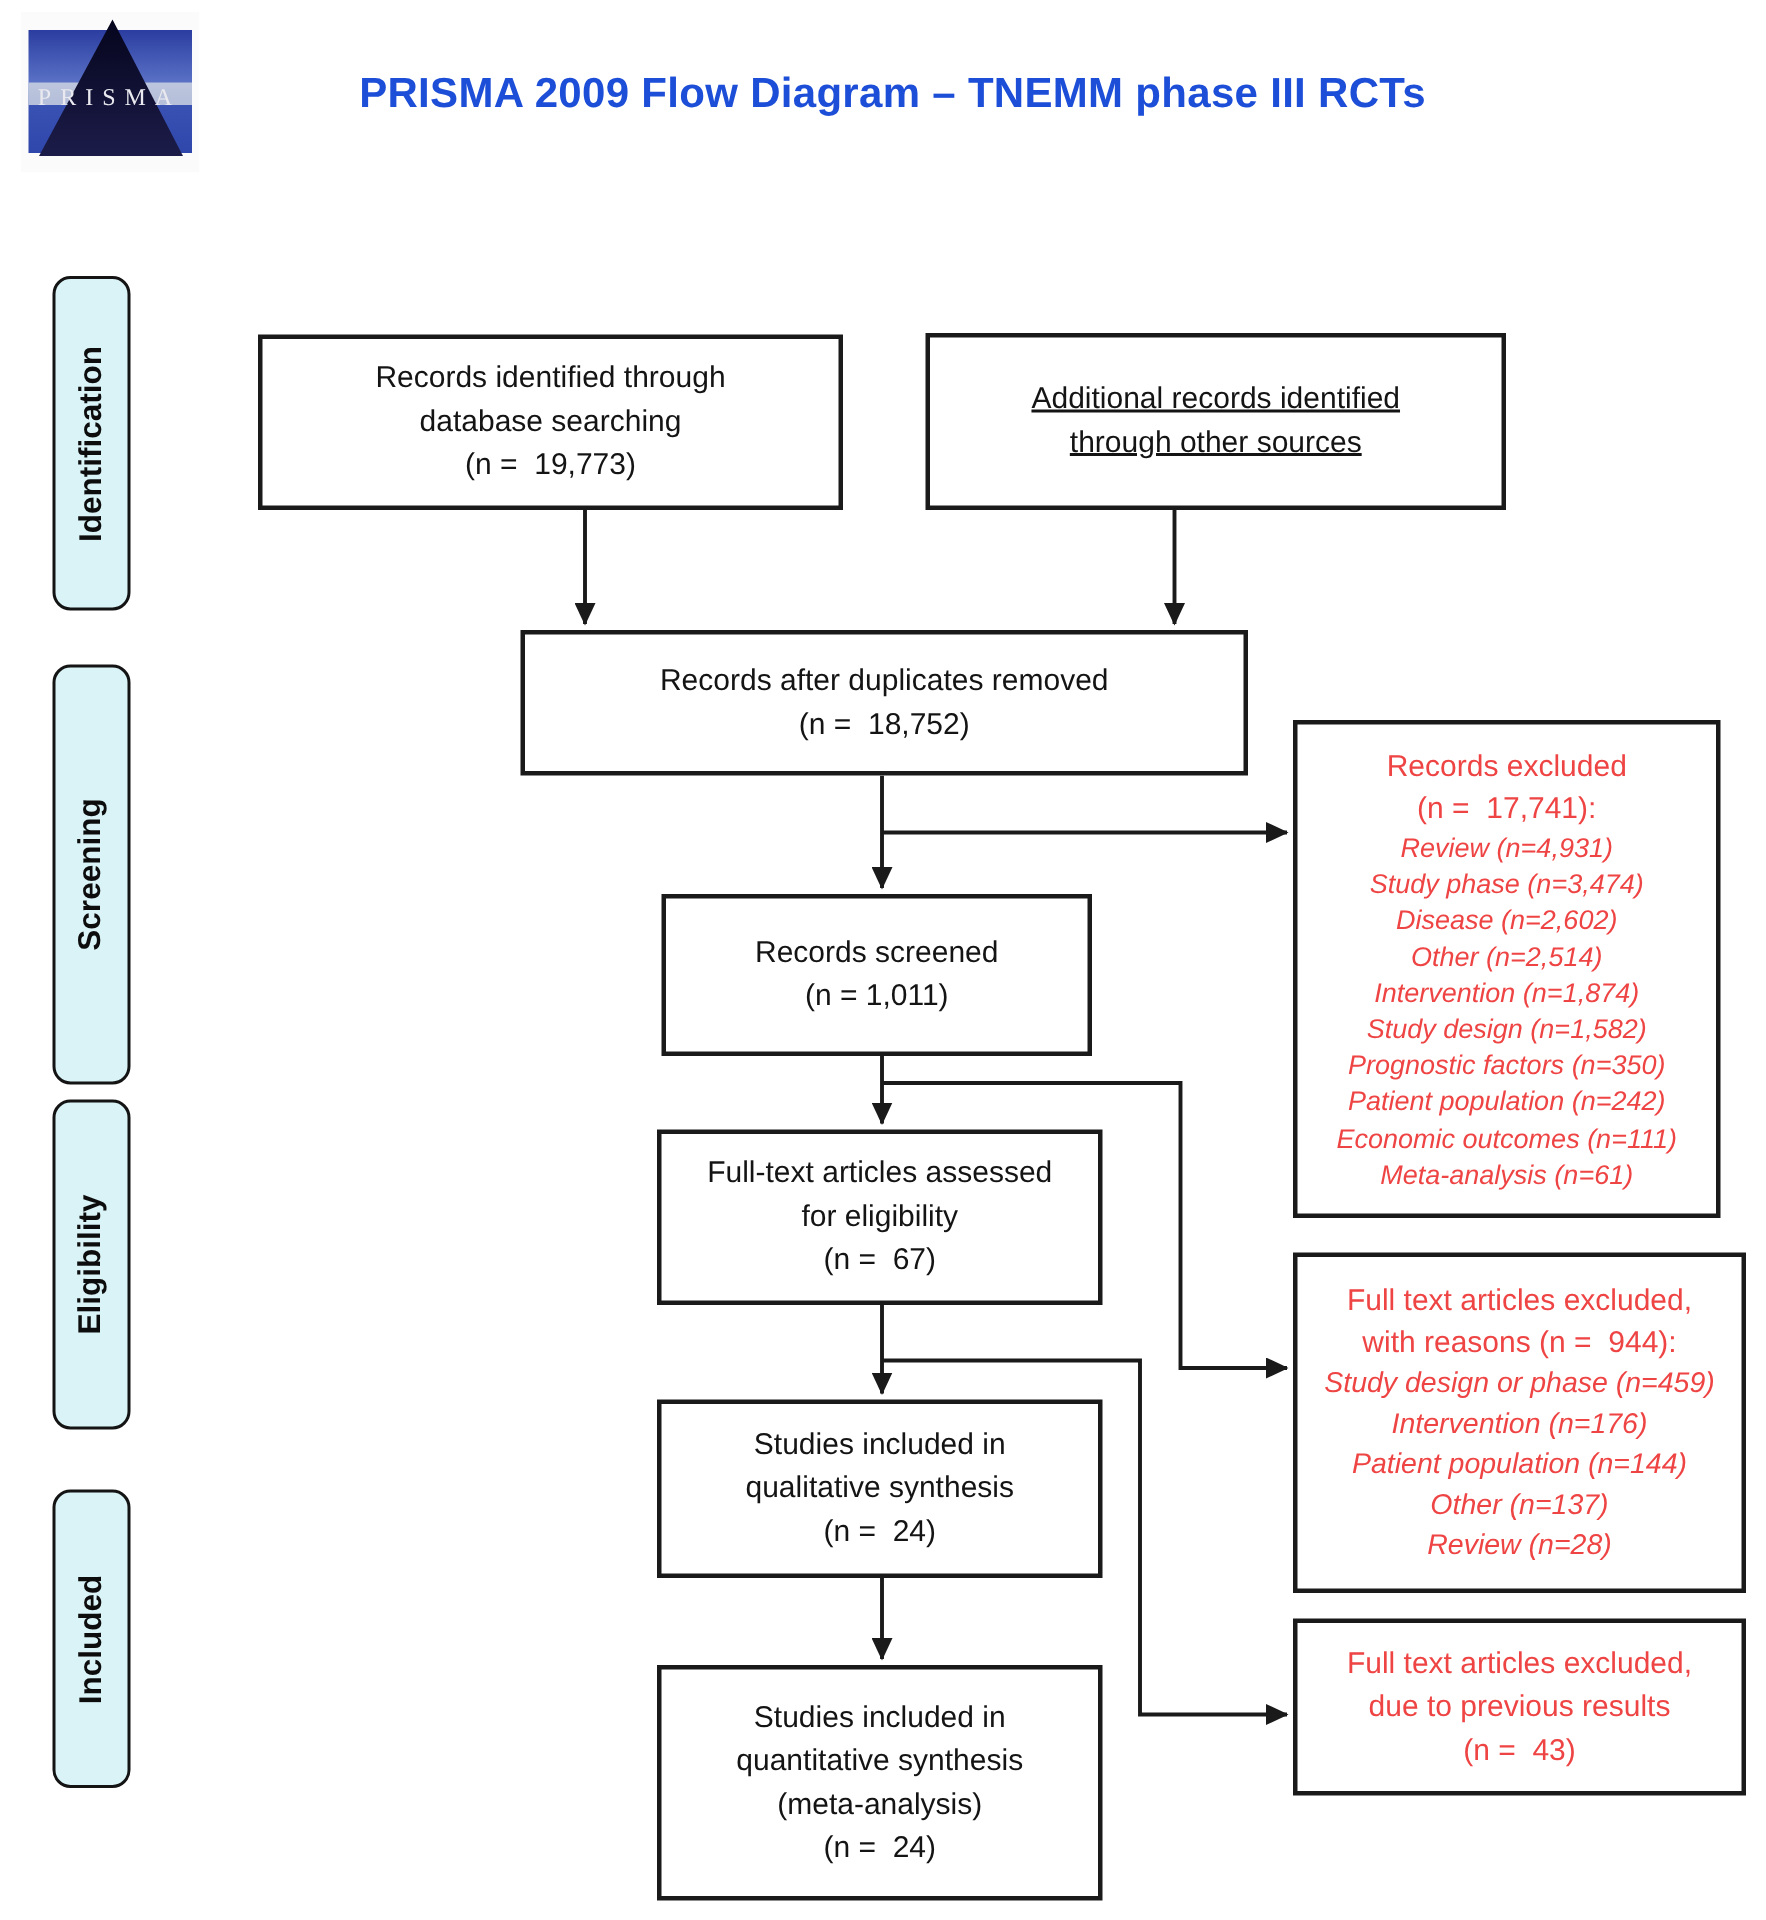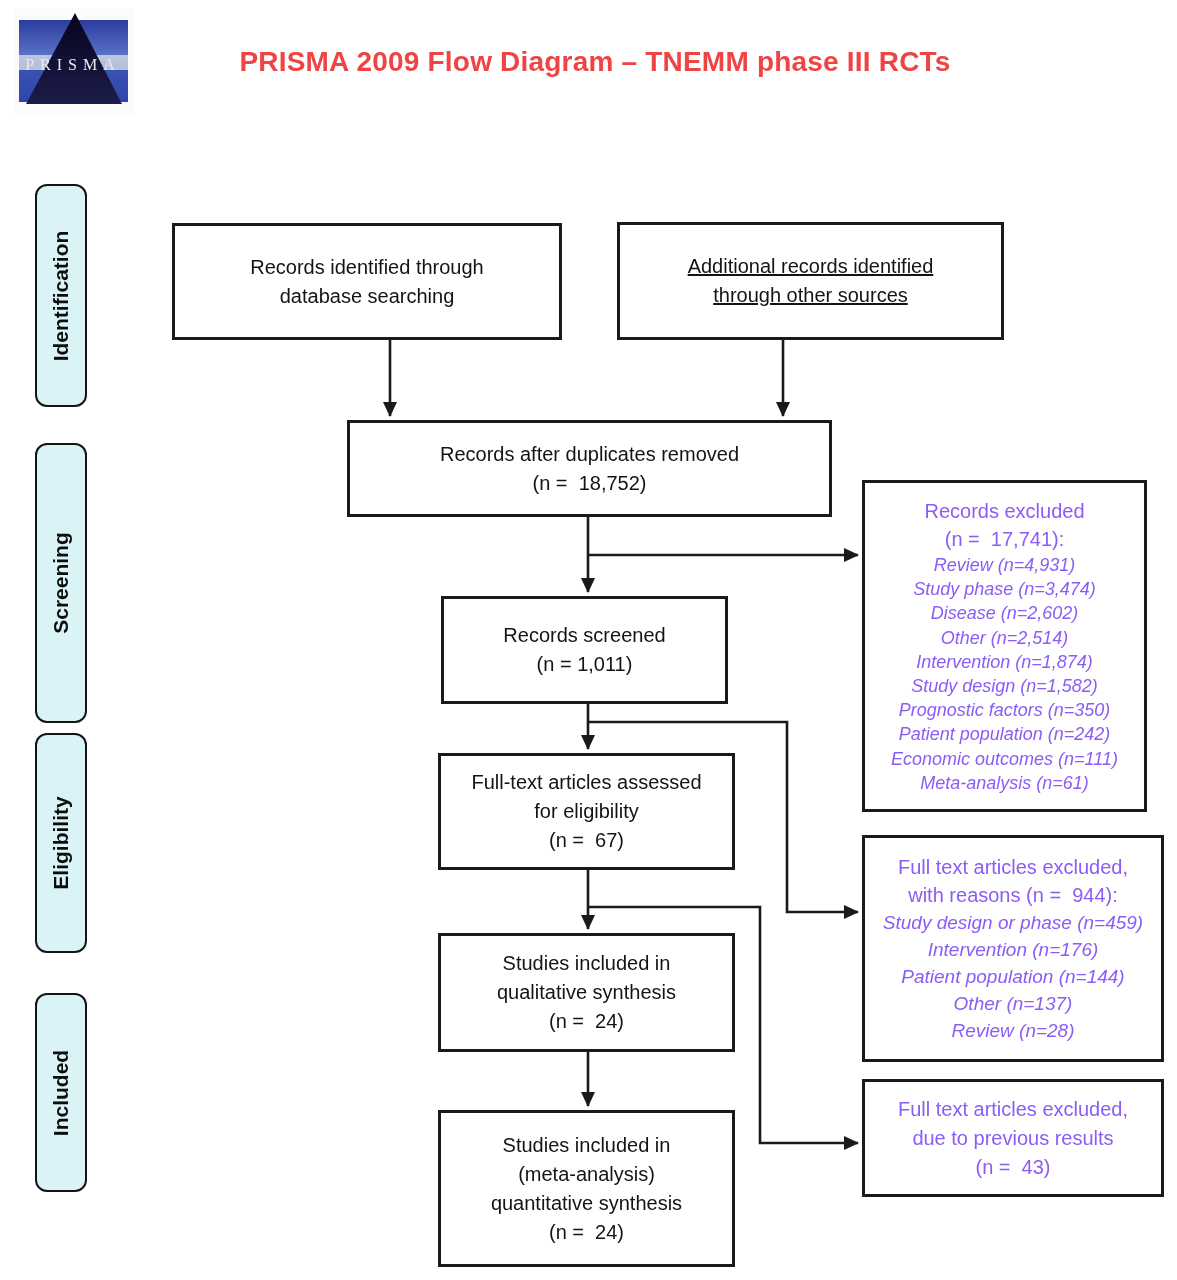--- a/index.html
+++ b/index.html
@@ -3,21 +3,21 @@
 <meta charset="utf-8">
 <style>
   html,body { margin:0; padding:0; background:#ffffff; }
   #canvas {
     position:relative; width:1177px; height:1280px; background:#ffffff;
     font-family:"Liberation Sans", sans-serif; color:#141414; overflow:hidden;
   }
   #title {
     position:absolute; left:160px; top:46px; width:870px;
     text-align:center; font-size:28px; font-weight:700; letter-spacing:0.2px;
-    color:#ef4444;
+    color:#1d4ed8;
   }
   
   .stage-box {
     position:absolute; left:35px; width:52px; box-sizing:border-box;
     background:var(--accent,#d9f3f7); border:2.5px solid #141414; border-radius:12px;
     display:flex; align-items:center; justify-content:center;
   }
   .stage-box span {
     transform:rotate(-90deg); white-space:nowrap;
     font-size:21px; font-weight:700; color:#0d0d0d;
@@ -27,21 +27,21 @@
     position:absolute; box-sizing:border-box; background:#ffffff;
     border:3px solid #1a1a1a; display:flex; flex-direction:column;
     justify-content:center; align-items:flex-end; text-align:center;
     font-size:20px; line-height:29px; color:#141414; z-index:2;
   }
   .fbox .ln { width:100%; }
   .xbox {
     position:absolute; box-sizing:border-box; background:#ffffff;
     border:3px solid #1a1a1a; display:flex; flex-direction:column;
     justify-content:center; align-items:center; text-align:center;
-    font-size:20px; line-height:28px; color:#8b5cf6; z-index:2;
+    font-size:20px; line-height:28px; color:#ef4444; z-index:2;
   }
   .reasons-sm div { font-style:italic; font-size:18px; line-height:24.2px; }
   .reasons-lg div { font-style:italic; font-size:19px; line-height:27px; }
   #connectors { position:absolute; left:0; top:0; z-index:1; pointer-events:none; }
   #logo { position:absolute; left:14px; top:8px; z-index:2; }
 </style>
 </head>
 <body>
 
 <div id="canvas">
@@ -96,20 +96,21 @@
       <polyline points="588,722 787,722 787,912 858,912" marker-end="url(#arrow)"></polyline>
       <polyline points="588,870 588,929" marker-end="url(#arrow)"></polyline>
       <polyline points="588,907 760,907 760,1143 858,1143" marker-end="url(#arrow)"></polyline>
       <polyline points="588,1052 588,1106" marker-end="url(#arrow)"></polyline>
     </g>
   </svg>
 
   <div class="fbox" style="left:172px;top:223px;width:390px;height:117px;">
     <div class="ln">Records identified through</div>
     <div class="ln">database searching</div>
+    <div class="ln">(n =&nbsp; 19,773)</div>
   </div>
 
   <div class="fbox" style="left:617px;top:222px;width:387px;height:118px;text-decoration:underline;">
     <div class="ln">Additional records identified</div>
     <div class="ln">through other sources</div>
   </div>
 
   <div class="fbox" style="left:347px;top:420px;width:485px;height:97px;">
     <div class="ln">Records after duplicates removed</div>
     <div class="ln">(n =&nbsp; 18,752)</div>
@@ -127,22 +128,22 @@
   </div>
 
   <div class="fbox" style="left:438px;top:933px;width:297px;height:119px;">
     <div class="ln">Studies included in</div>
     <div class="ln">qualitative synthesis</div>
     <div class="ln">(n =&nbsp; 24)</div>
   </div>
 
   <div class="fbox" style="left:438px;top:1110px;width:297px;height:157px;">
     <div class="ln">Studies included in</div>
+    <div class="ln">quantitative synthesis</div>
     <div class="ln">(meta-analysis)</div>
-    <div class="ln">quantitative synthesis</div>
     <div class="ln">(n =&nbsp; 24)</div>
   </div>
 
   <div class="xbox" style="left:862px;top:480px;width:285px;height:332px;">
     <div>Records excluded</div>
     <div>(n =&nbsp; 17,741):</div>
     <div class="reasons-sm">
         <div>Review (n=4,931)</div>
         <div>Study phase (n=3,474)</div>
         <div>Disease (n=2,602)</div>

